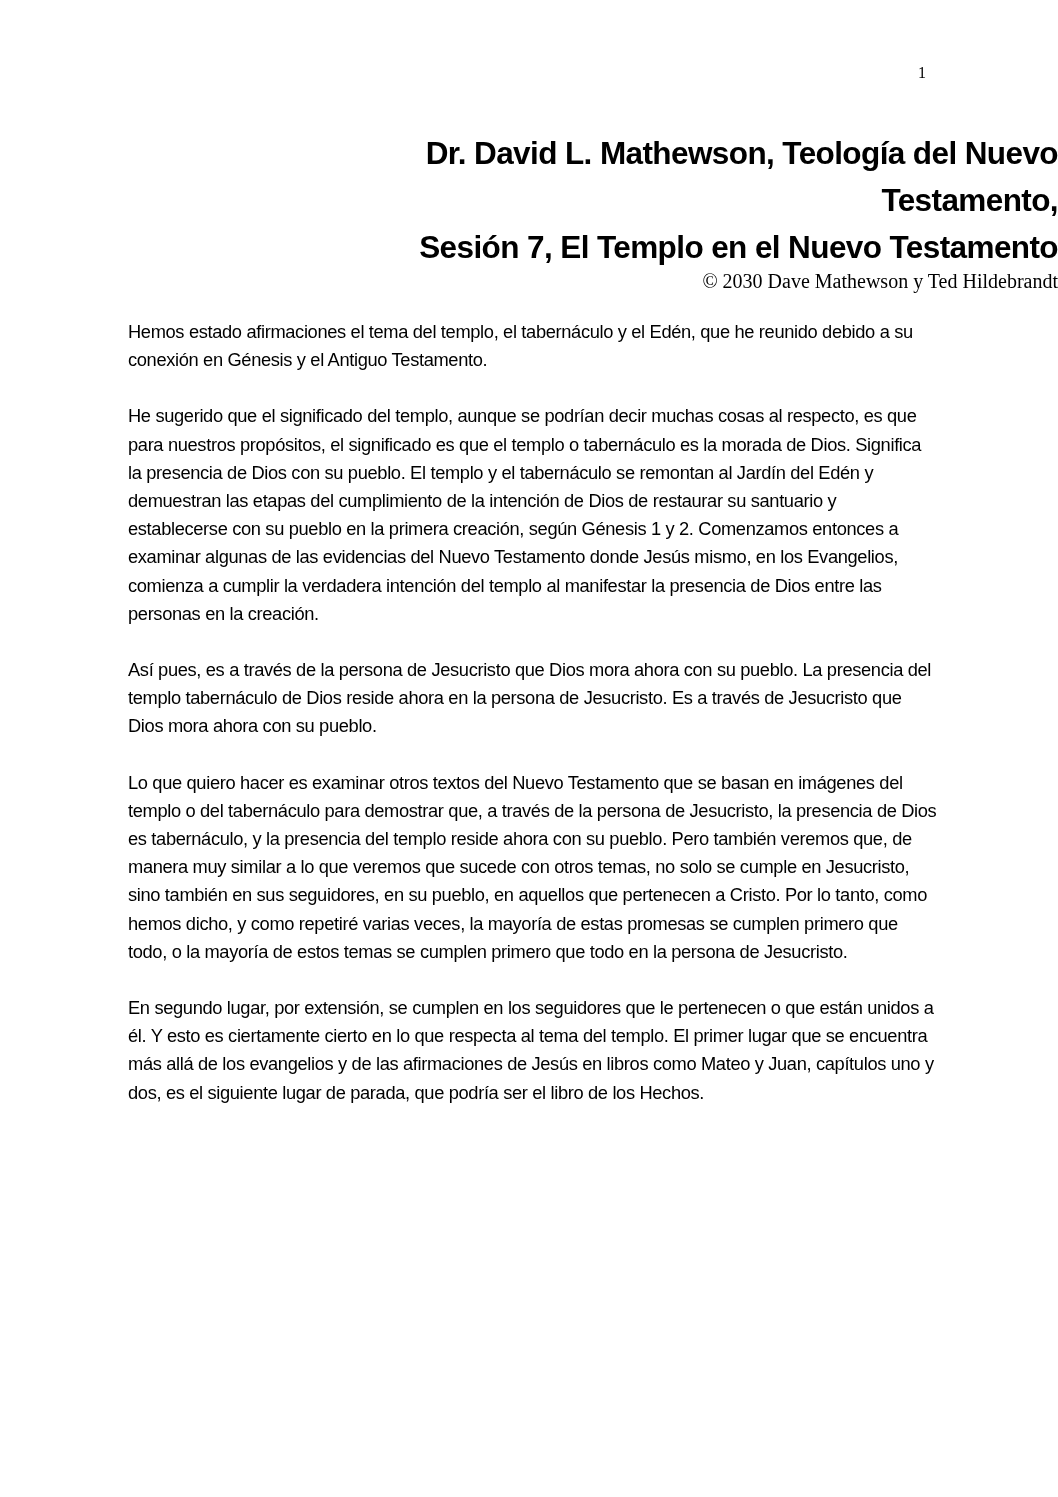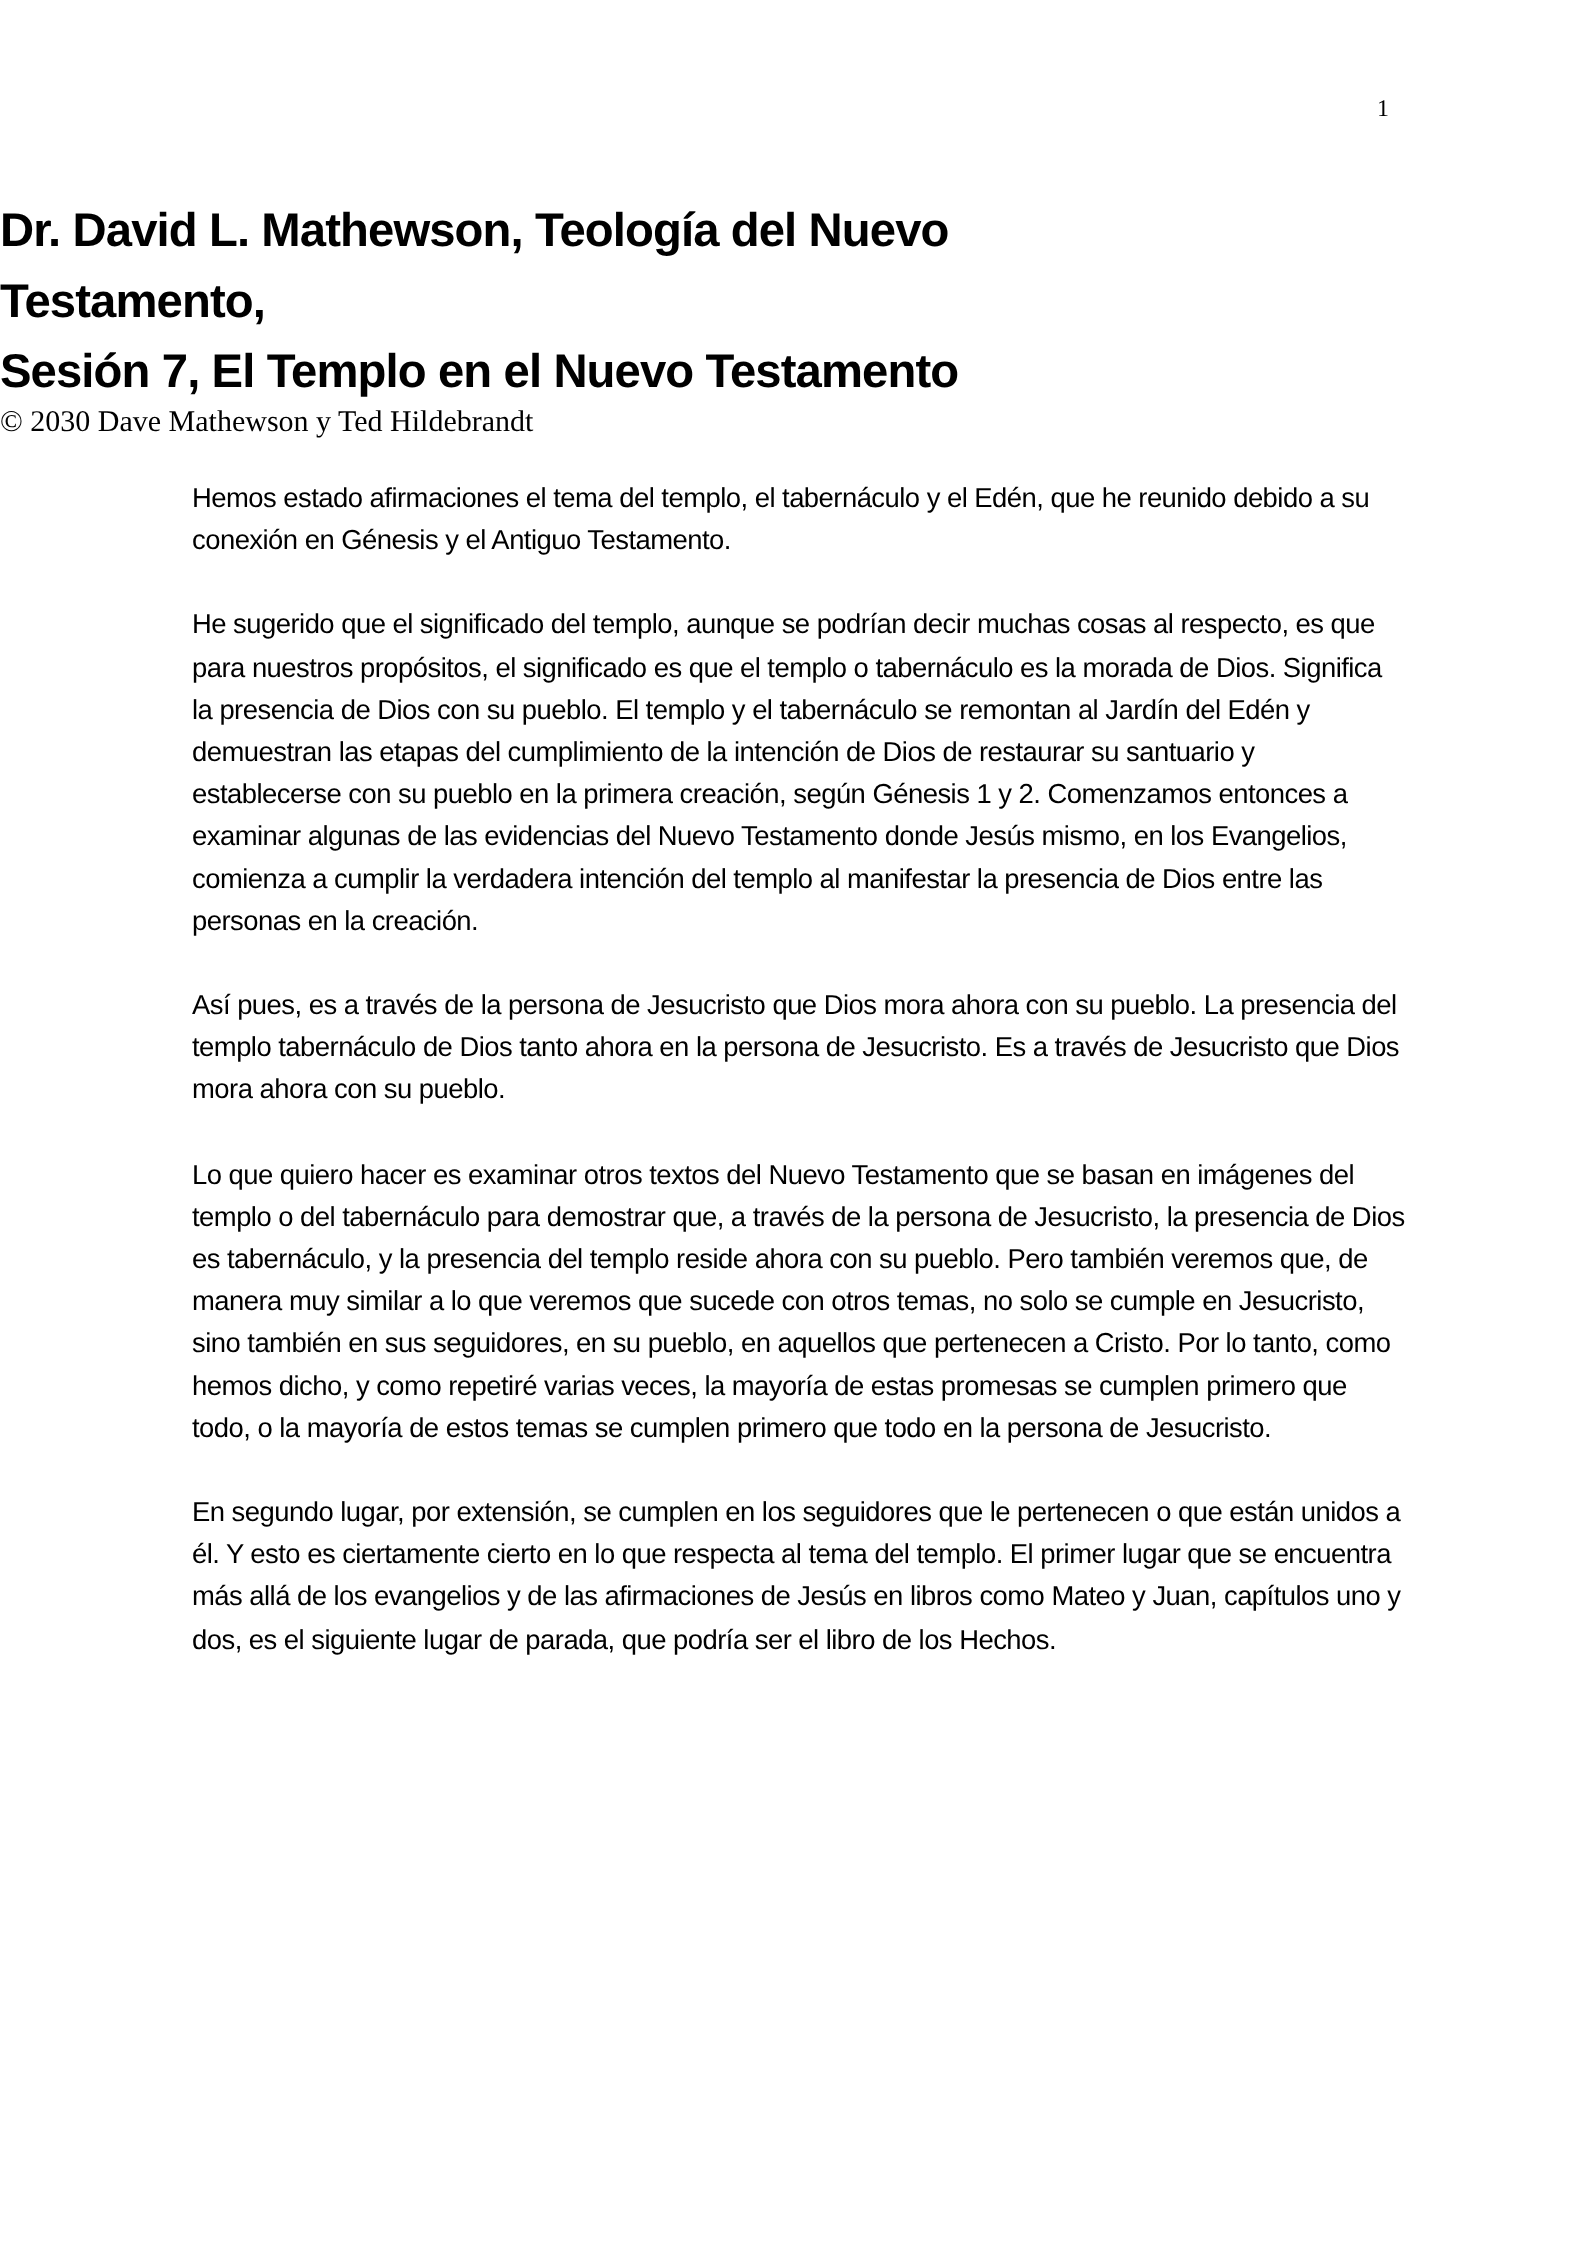--- a/index.html
+++ b/index.html
@@ -1,34 +1,34 @@
 <!DOCTYPE html>
 <html><head>
 <meta charset="utf-8">
 <style>
   html, body { margin: 0; padding: 0; background: #ffffff; }
   body { width: 1058px; height: 1497px; position: relative; overflow: hidden; color: #000; }
   .page-number { position: absolute; top: 64px; left: 918px; font-family: "Liberation Serif", serif; font-size: 16px; }
-  .title-block { position: absolute; top: 130px; left: 0; width: 1058px; text-align: left; }
+  .title-block { position: absolute; top: 130px; left: 0; width: 1058px; text-align: right; }
   .title { font-family: "Liberation Sans", sans-serif; font-weight: bold; font-size: 31.5px; line-height: 47px; margin: 0; letter-spacing: -0.6px; }
   .copyright { font-family: "Liberation Serif", serif; font-size: 20px; line-height: 24px; margin-top: -2px; }
   .body { position: absolute; top: 318px; left: 128px; width: 810px; font-family: "Liberation Sans", sans-serif; font-size: 18.3px; line-height: 28.2px; letter-spacing: -0.35px; }
   .body p { margin: 0 0 28px 0; }
 </style>
 </head>
 <body>
 
 <div class="page-number">1</div>
 
 <div class="title-block">
   <div class="title">Dr. David L. Mathewson, Teología del Nuevo</div>
   <div class="title">Testamento,</div>
   <div class="title">Sesión 7, El Templo en el Nuevo Testamento</div>
   <div class="copyright">© 2030 Dave Mathewson y Ted Hildebrandt</div>
 </div>
 
 <div class="body">
   <p>Hemos estado afirmaciones el tema del templo, el tabernáculo y el Edén, que he reunido debido a su conexión en Génesis y el Antiguo Testamento.</p>
   <p>He sugerido que el significado del templo, aunque se podrían decir muchas cosas al respecto, es que para nuestros propósitos, el significado es que el templo o tabernáculo es la morada de Dios. Significa la presencia de Dios con su pueblo. El templo y el tabernáculo se remontan al Jardín del Edén y demuestran las etapas del cumplimiento de la intención de Dios de restaurar su santuario y establecerse con su pueblo en la primera creación, según Génesis 1 y 2. Comenzamos entonces a examinar algunas de las evidencias del Nuevo Testamento donde Jesús mismo, en los Evangelios, comienza a cumplir la verdadera intención del templo al manifestar la presencia de Dios entre las personas en la creación.</p>
-  <p>Así pues, es a través de la persona de Jesucristo que Dios mora ahora con su pueblo. La presencia del templo tabernáculo de Dios tanto ahora en la persona de Jesucristo. Es a través de Jesucristo que Dios mora ahora con su pueblo.</p>
+  <p>Así pues, es a través de la persona de Jesucristo que Dios mora ahora con su pueblo. La presencia del templo tabernáculo de Dios reside ahora en la persona de Jesucristo. Es a través de Jesucristo que Dios mora ahora con su pueblo.</p>
   <p>Lo que quiero hacer es examinar otros textos del Nuevo Testamento que se basan en imágenes del templo o del tabernáculo para demostrar que, a través de la persona de Jesucristo, la presencia de Dios es tabernáculo, y la presencia del templo reside ahora con su pueblo. Pero también veremos que, de manera muy similar a lo que veremos que sucede con otros temas, no solo se cumple en Jesucristo, sino también en sus seguidores, en su pueblo, en aquellos que pertenecen a Cristo. Por lo tanto, como hemos dicho, y como repetiré varias veces, la mayoría de estas promesas se cumplen primero que todo, o la mayoría de estos temas se cumplen primero que todo en la persona de Jesucristo.</p>
   <p>En segundo lugar, por extensión, se cumplen en los seguidores que le pertenecen o que están unidos a él. Y esto es ciertamente cierto en lo que respecta al tema del templo. El primer lugar que se encuentra más allá de los evangelios y de las afirmaciones de Jesús en libros como Mateo y Juan, capítulos uno y dos, es el siguiente lugar de parada, que podría ser el libro de los Hechos.</p>
 </div>
 
 </body></html>

